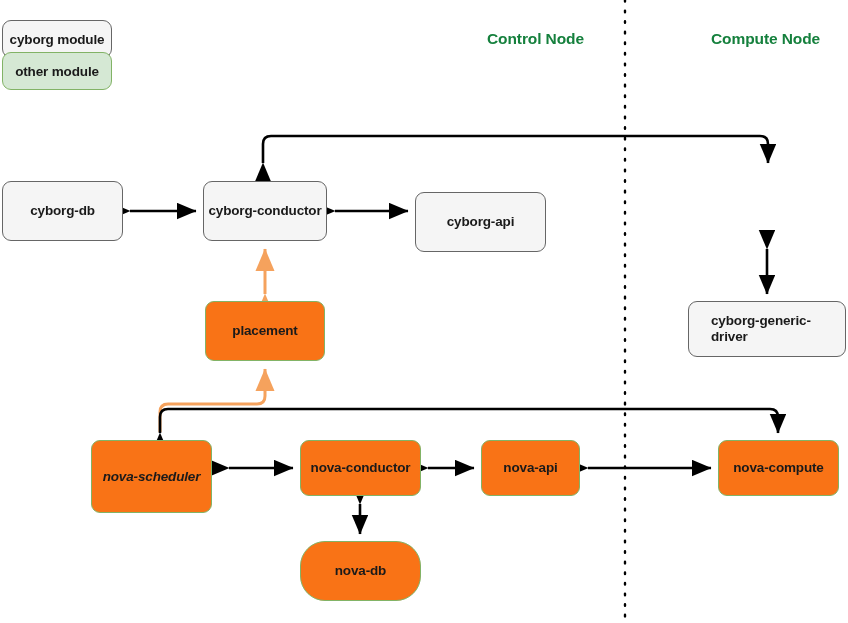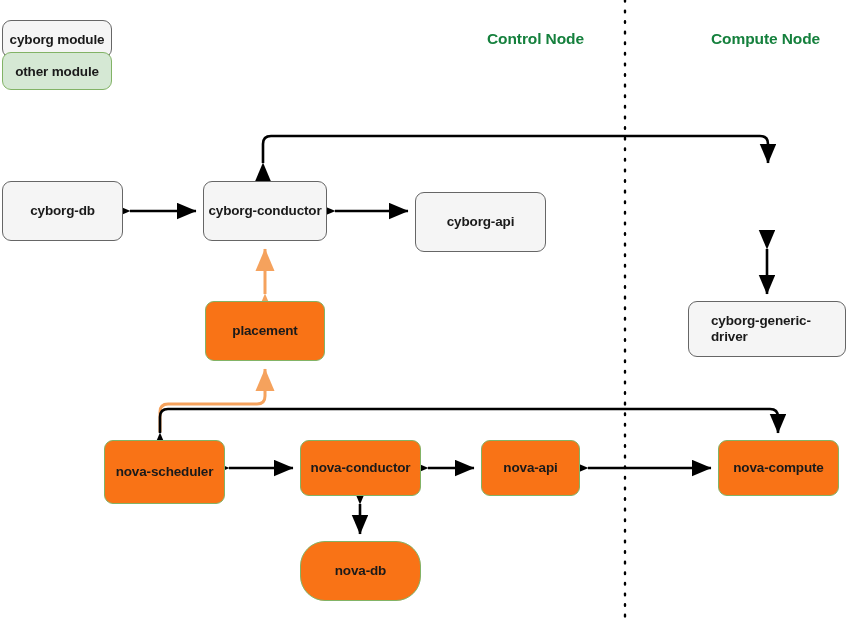--- a/index.html
+++ b/index.html
@@ -103,19 +103,19 @@
   </div>
 
   <div class="zone-label" style="left: 487px; top: 30px;">Control Node</div>
   <div class="zone-label" style="left: 711px; top: 30px;">Compute Node</div>
 
   <div class="node cyborg" style="left: 2px; top: 181px; width: 121px; height: 60px;">cyborg-db</div>
   <div class="node cyborg" style="left: 203px; top: 181px; width: 124px; height: 60px;">cyborg-conductor</div>
   <div class="node cyborg" style="left: 415px; top: 192px; width: 131px; height: 60px;">cyborg-api</div>
   <div class="node other" style="left: 205px; top: 301px; width: 120px; height: 60px;">placement</div>
   <div class="node cyborg" style="left: 688px; top: 301px; width: 158px; height: 56px; padding-left: 22px;">cyborg-generic-driver</div>
-  <div class="node other" style="left: 104px; top: 440px; width: 121px; height: 64px;">nova-scheduler</div>
+  <div class="node other" style="left: 91px; top: 440px; width: 121px; height: 73px; font-style: italic;">nova-scheduler</div>
   <div class="node other" style="left: 300px; top: 440px; width: 121px; height: 56px;">nova-conductor</div>
   <div class="node other" style="left: 481px; top: 440px; width: 99px; height: 56px;">nova-api</div>
   <div class="node other" style="left: 718px; top: 440px; width: 121px; height: 56px;">nova-compute</div>
   <div class="node other" style="left: 300px; top: 541px; width: 121px; height: 60px; border-radius: 25px;">nova-db</div>
 
 </div>
 
 </body></html>

